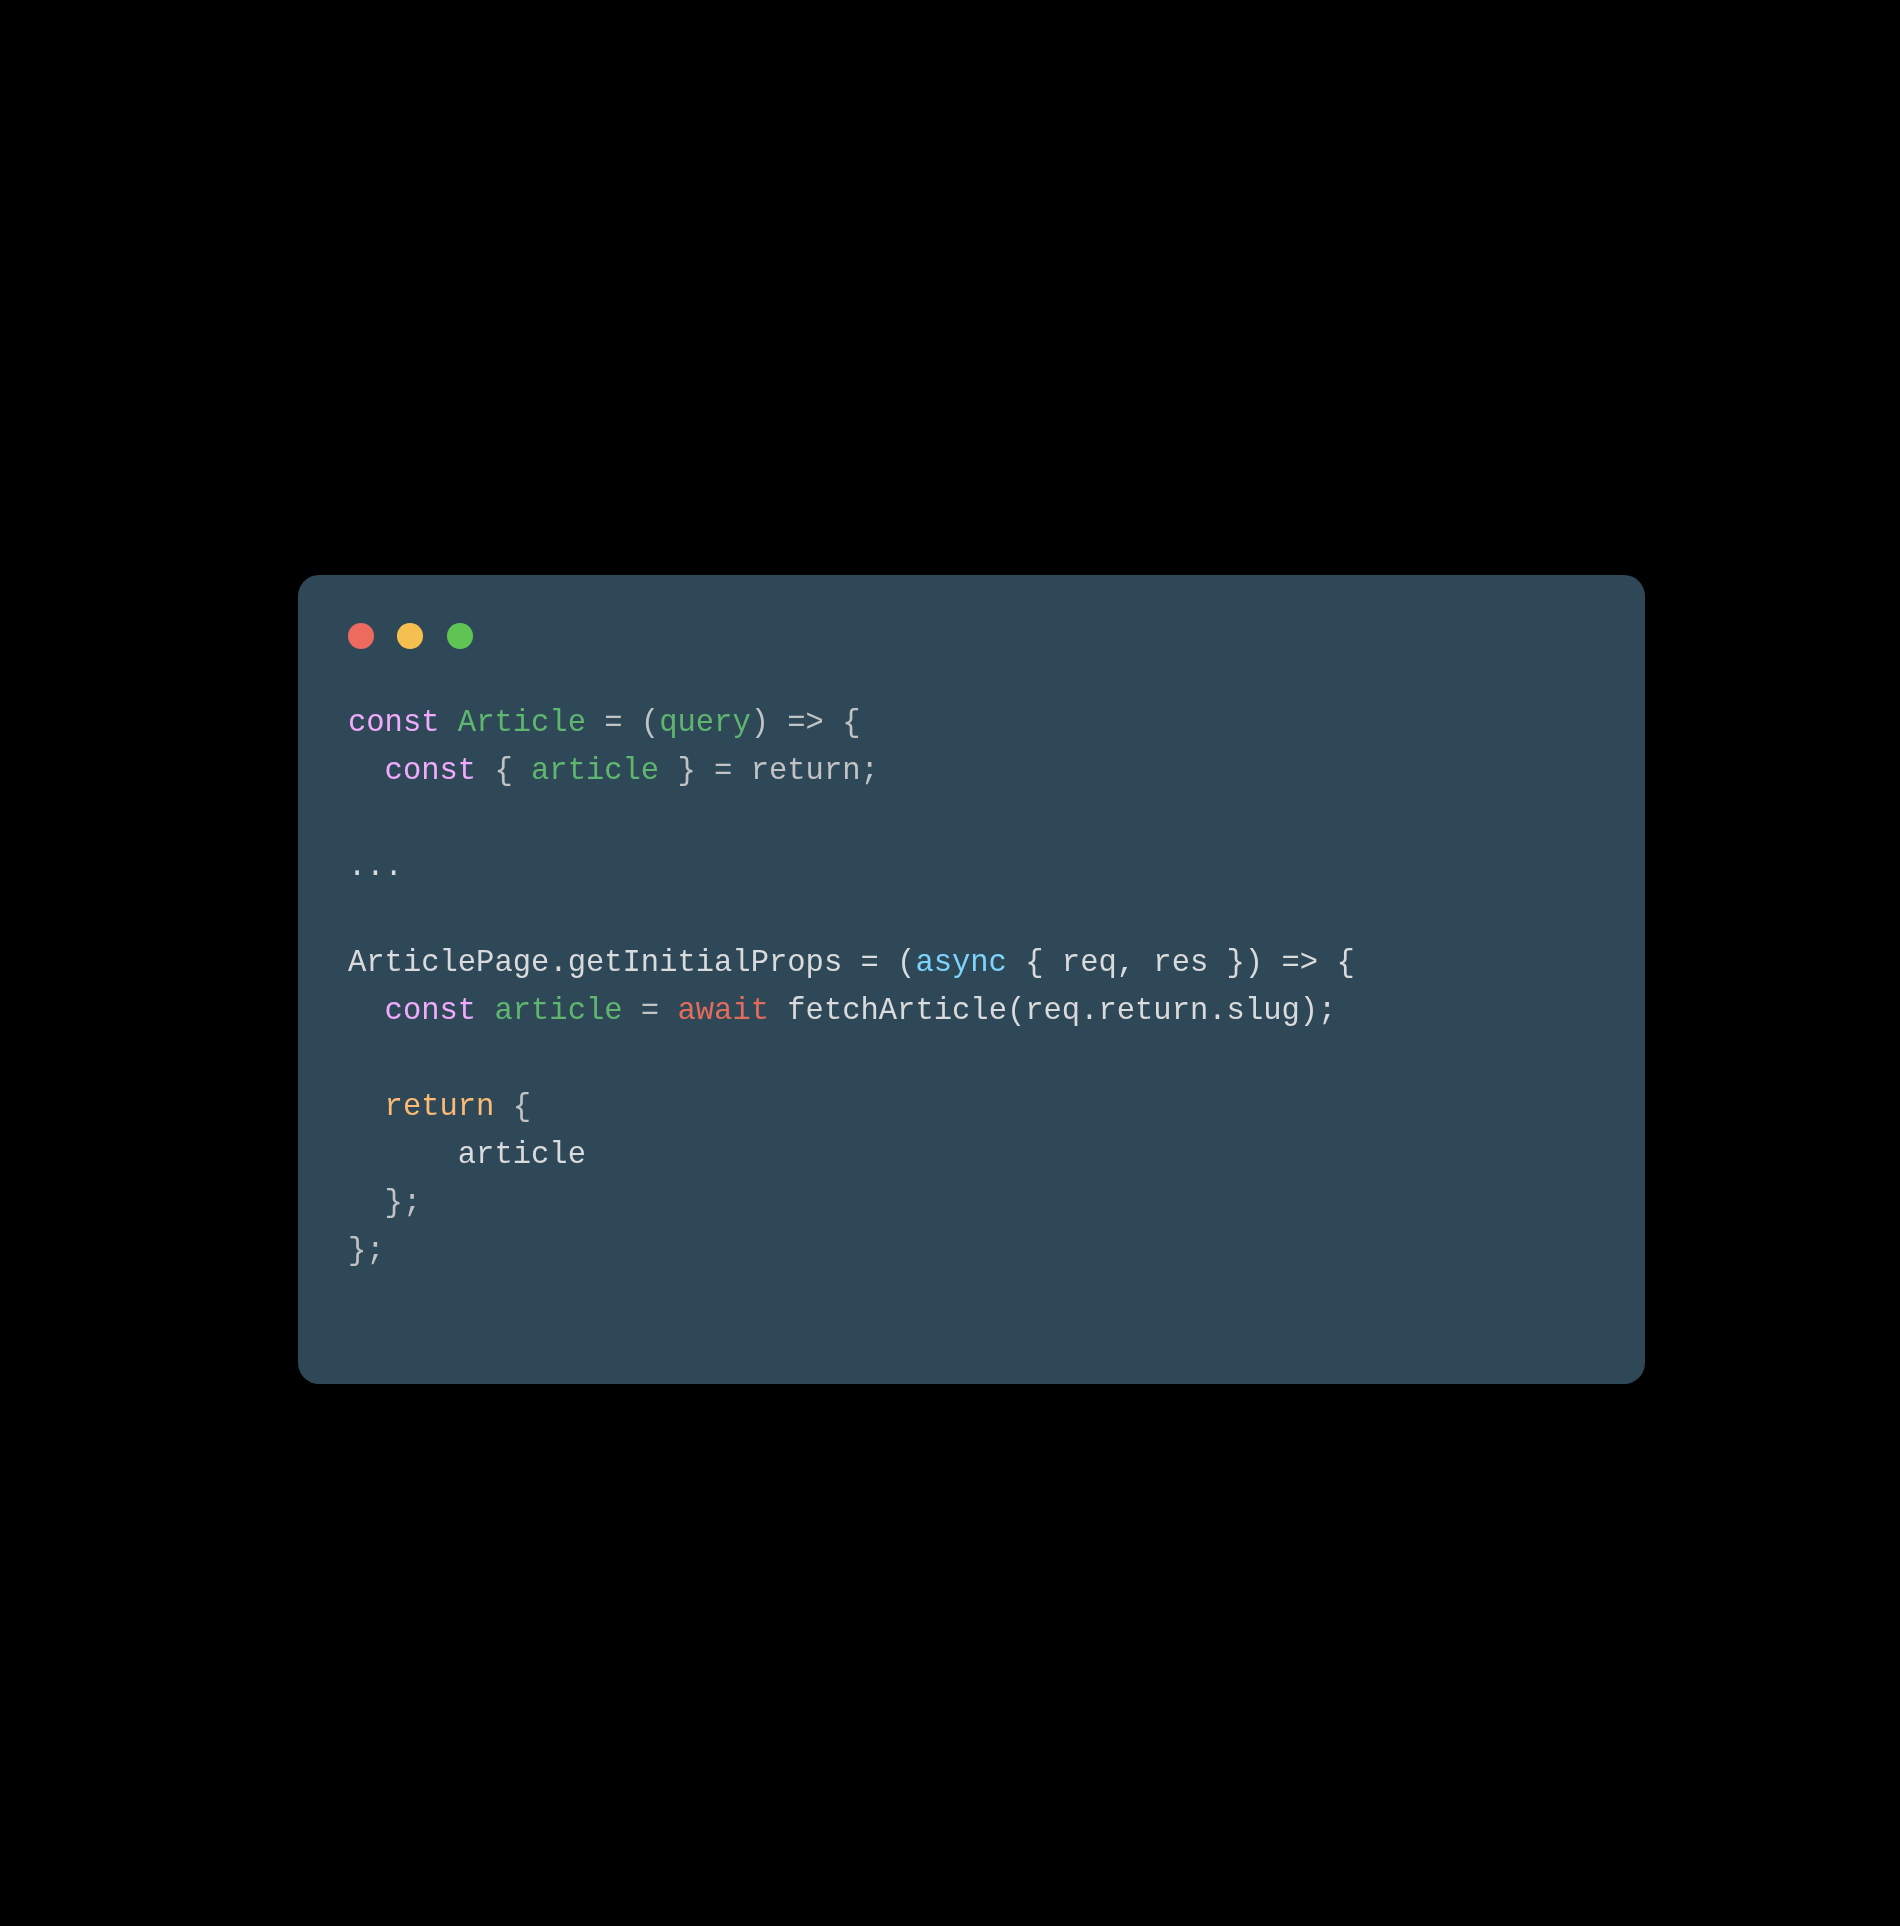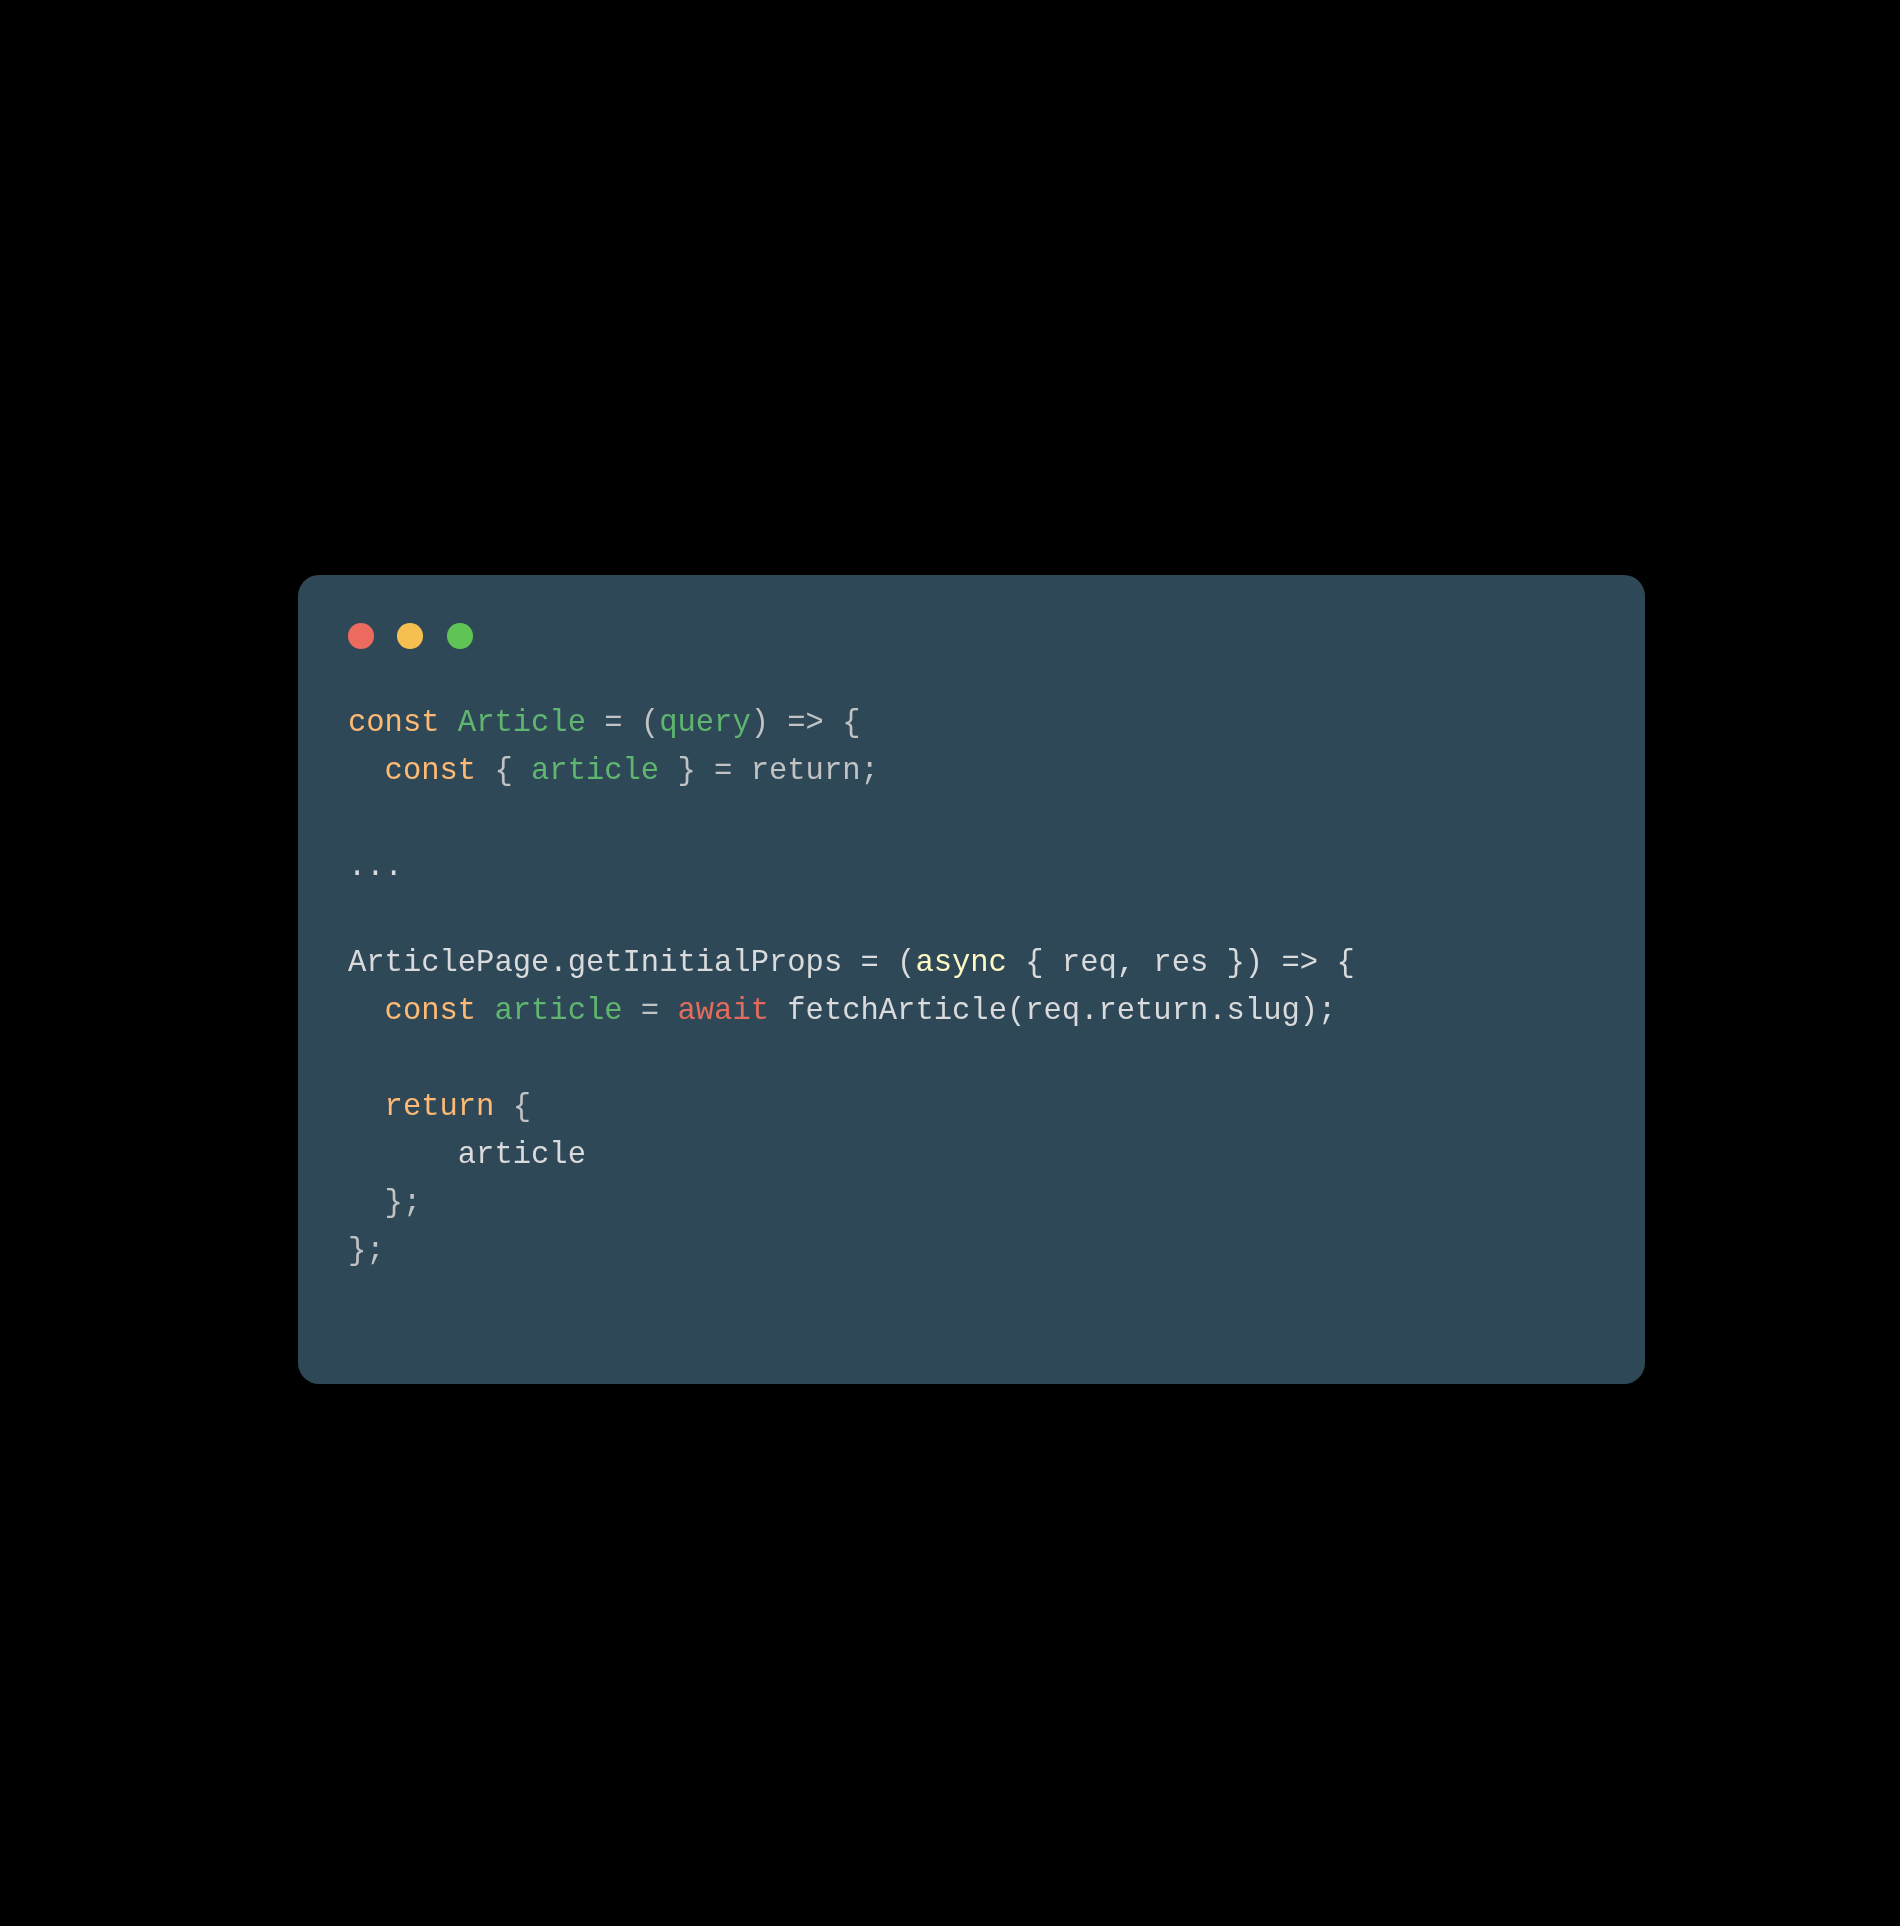--- a/index.html
+++ b/index.html
@@ -51,24 +51,24 @@
     right: 50px;
     bottom: 43px;
     font-size: 30.5px;
     line-height: 48px;
     color: #d9dadc;
     white-space: pre;
     font-weight: 400;
   }
 
   
-  .kw-const  { color: #fdba74; }  
+  .kw-const  { color: #f0abfc; }  
   .kw-return { color: #fdba74; }  
   .kw-await  { color: #e46c5c; margin-top: 17px; }  
-  .kw-async  { color: #fef9c3; }  
+  .kw-async  { color: #7dd3fc; }  
   .ident-article-decl { color: #5fb66f; } 
   .ident-article     { color: #5fb66f; }  
   .ident-props       { color: #5fb66f; }  
   .plain { color: #d9dadc; }
   .punct { color: #c0c2c4; }
 </style>
 </head>
 <body>
 
 <div class="canvas">

